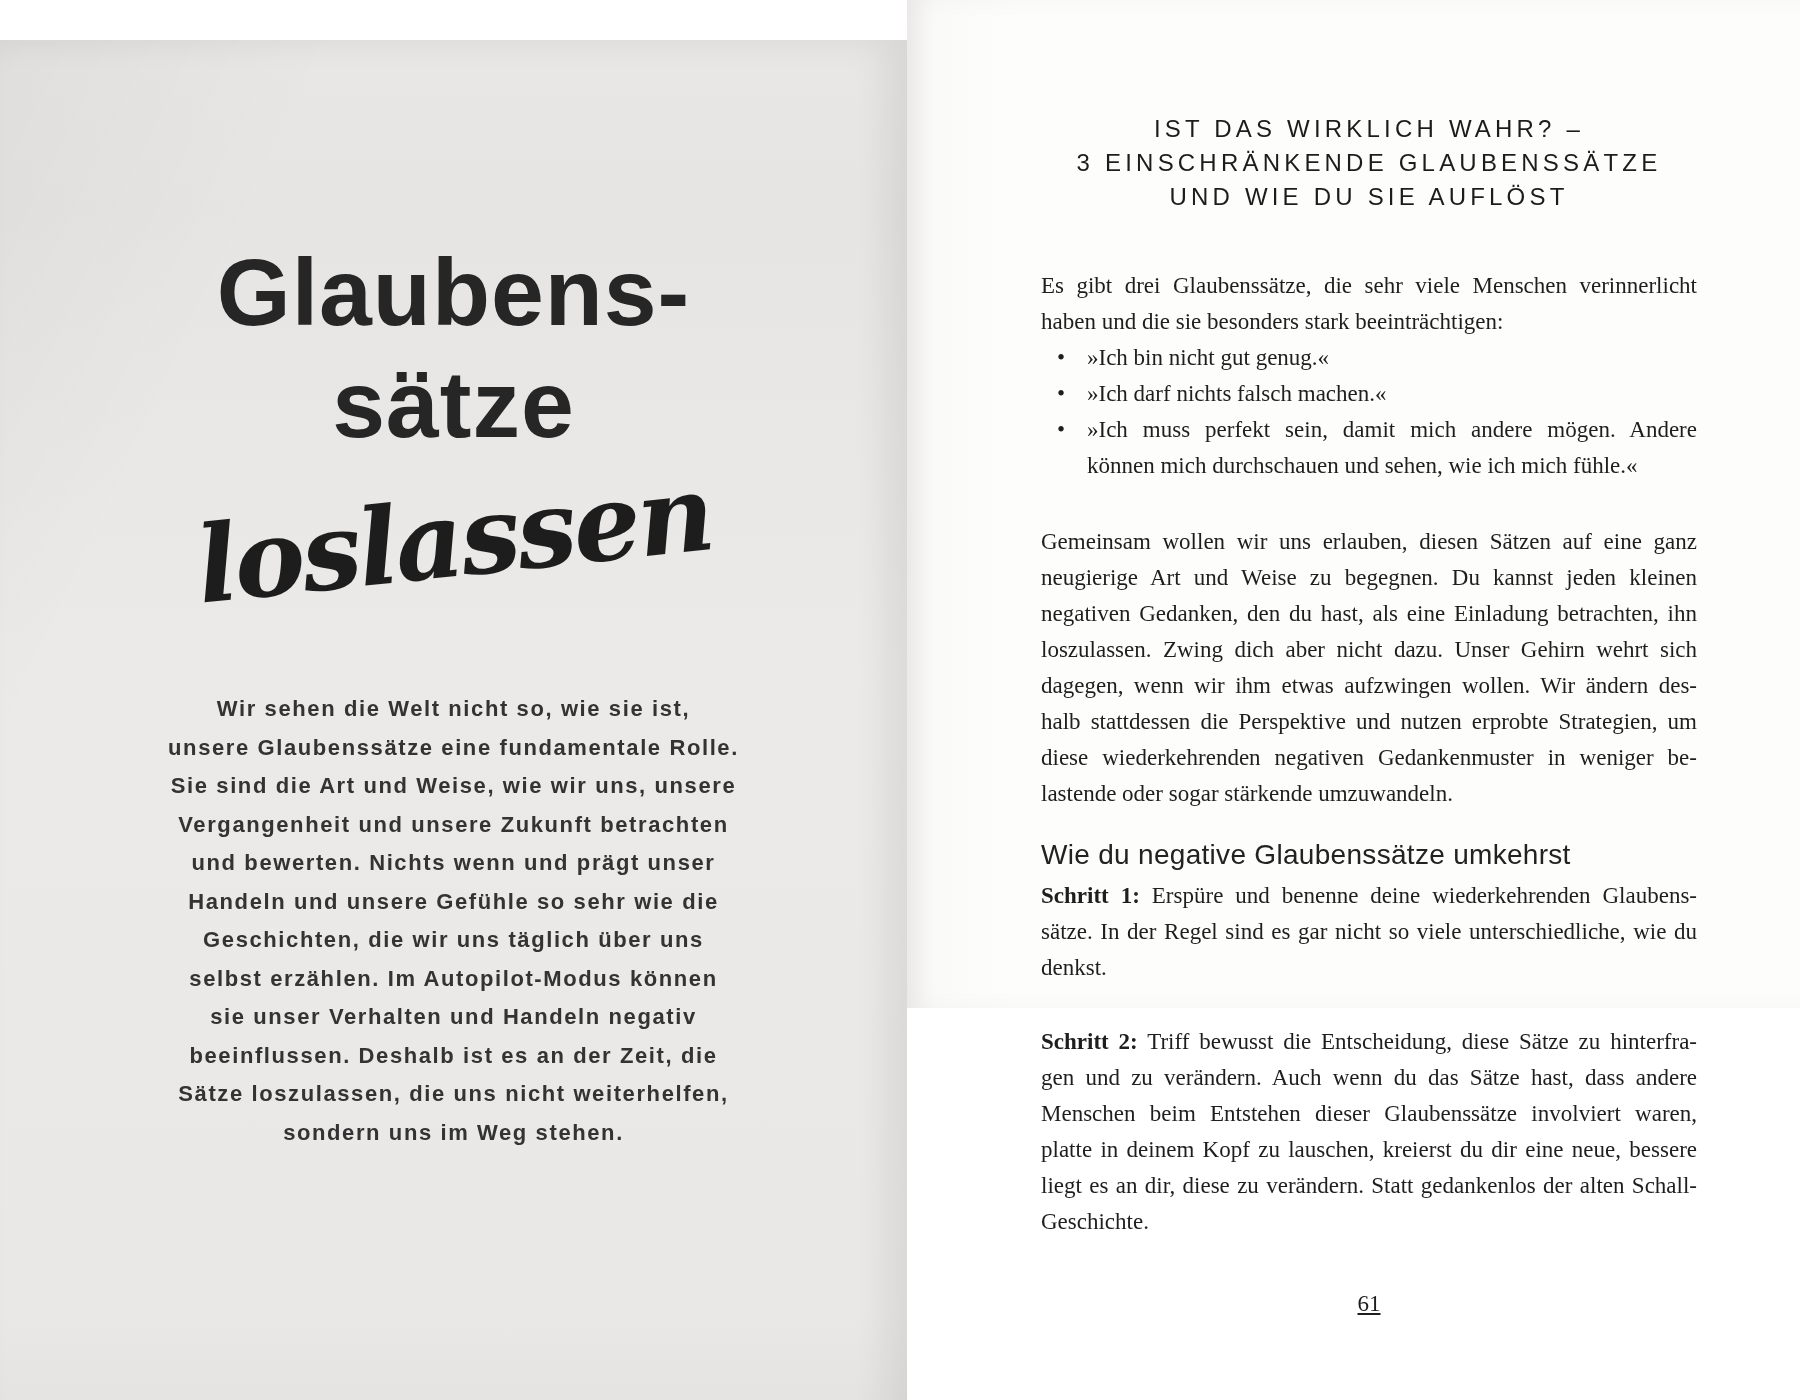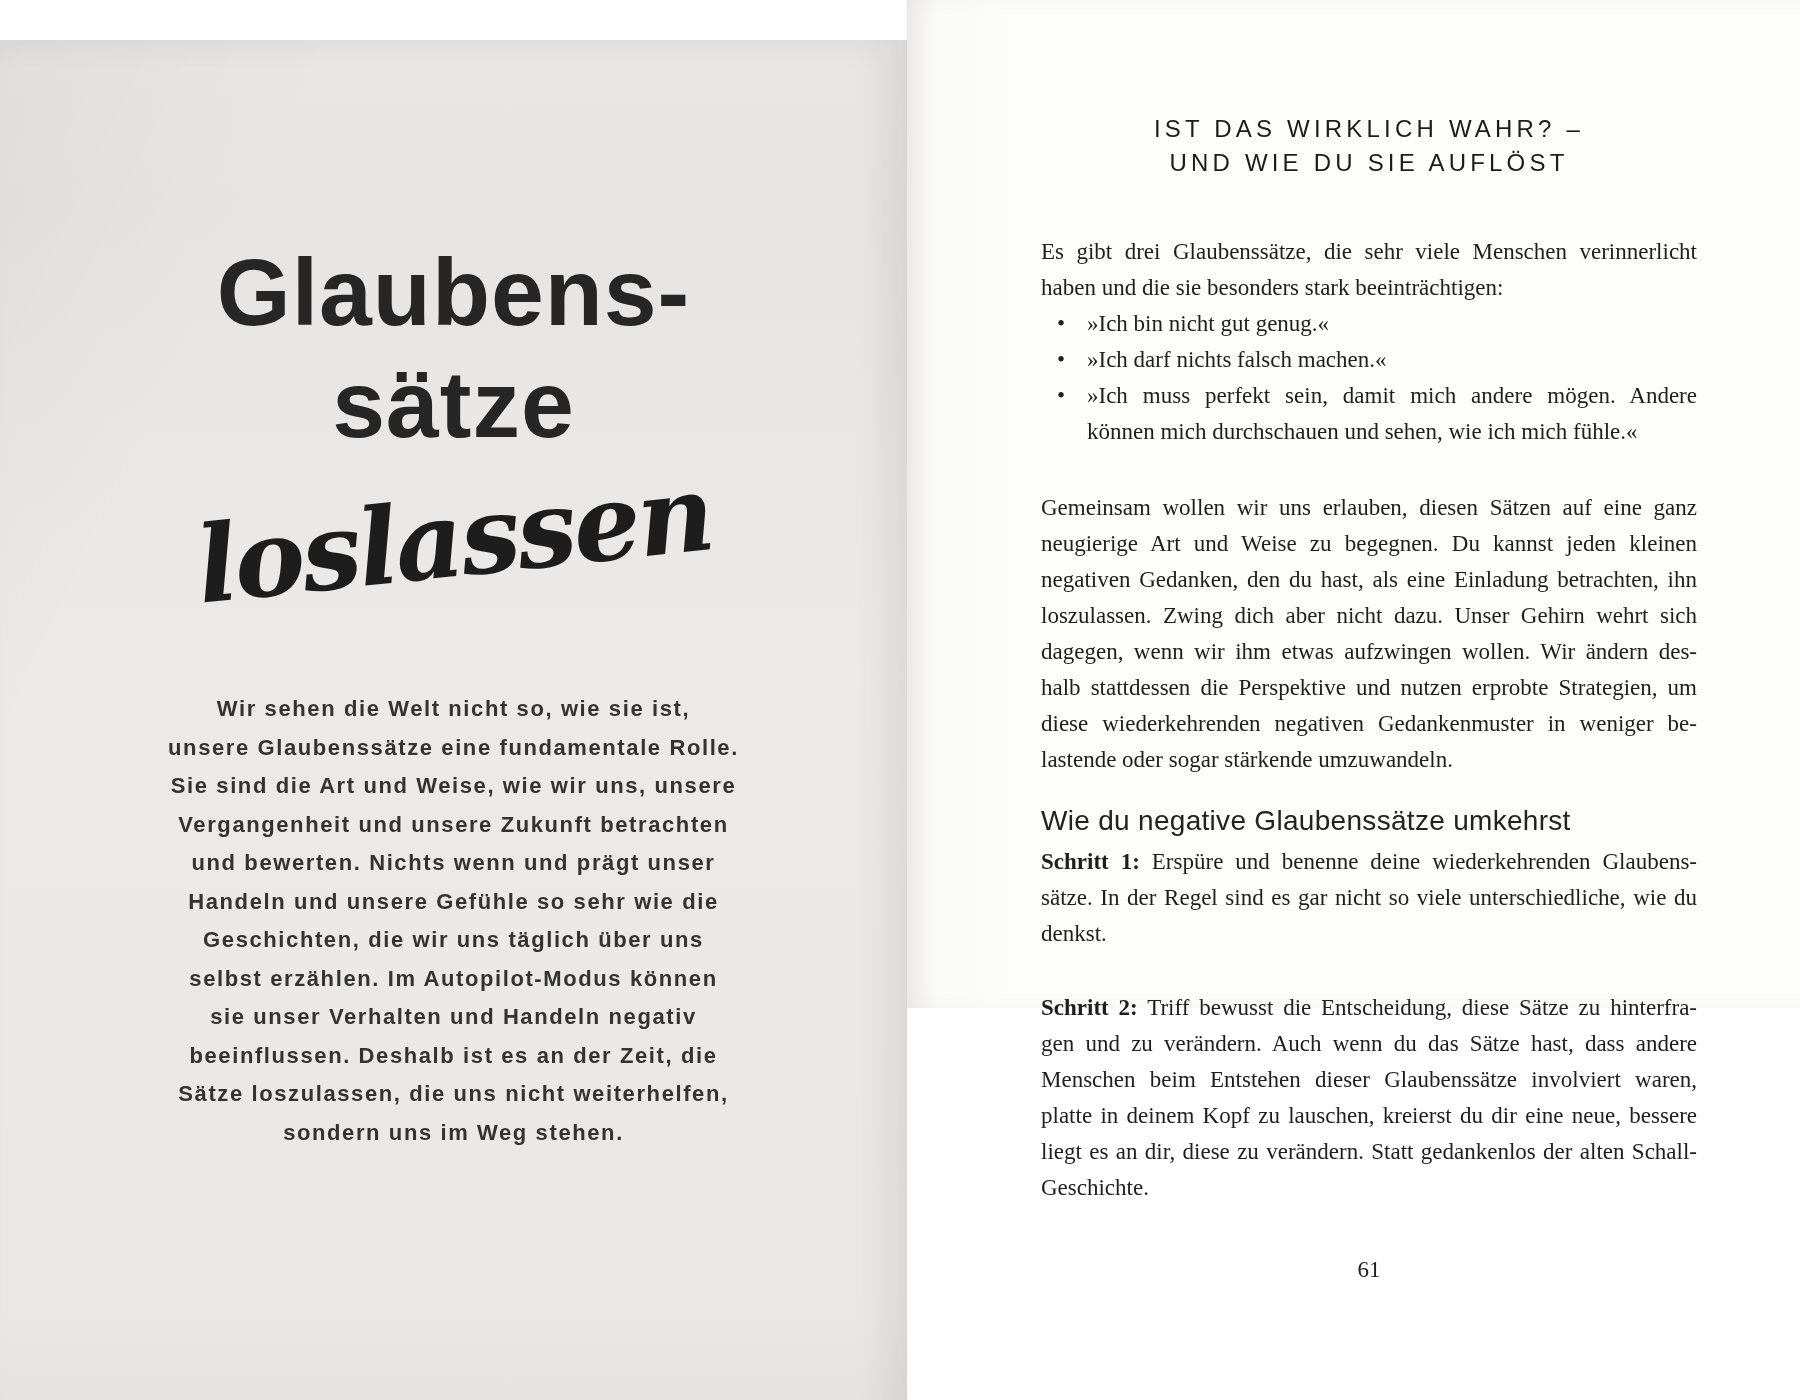--- a/index.html
+++ b/index.html
@@ -117,20 +117,21 @@
     line-height: 34px;
     letter-spacing: 0.3px;
     color: #222222;
   }
   .step-label { font-weight: 700; }
   .page-number {
     margin-top: 46px;
     text-align: center;
     font-size: 23px;
     color: #1e1e1e;
+    text-decoration: underline;
   }
 </style>
 </head>
 <body>
 
 <div class="spread">
 
   <div class="page-left">
     <div class="left-content">
       <div class="big-title">
@@ -153,20 +154,21 @@
         <div>sondern uns im Weg stehen.</div>
       </div>
     </div>
   </div>
 
   <div class="page-right">
     <div class="right-content">
 
       <div class="chapter-heading">
         <div>IST DAS WIRKLICH WAHR? –</div>
+        <div>3 EINSCHRÄNKENDE GLAUBENSSÄTZE</div>
         <div>UND WIE DU SIE AUFLÖST</div>
       </div>
 
       <div class="para p1">
         <div class="jline">Es gibt drei Glaubenssätze, die sehr viele Menschen verinnerlicht</div>
         <div class="line">haben und die sie besonders stark beeinträchtigen:</div>
 
         <div class="bullet-row">
           <div class="bullet-marker">•</div>
           <div class="bullet-text line">»Ich bin nicht gut genug.«</div>

